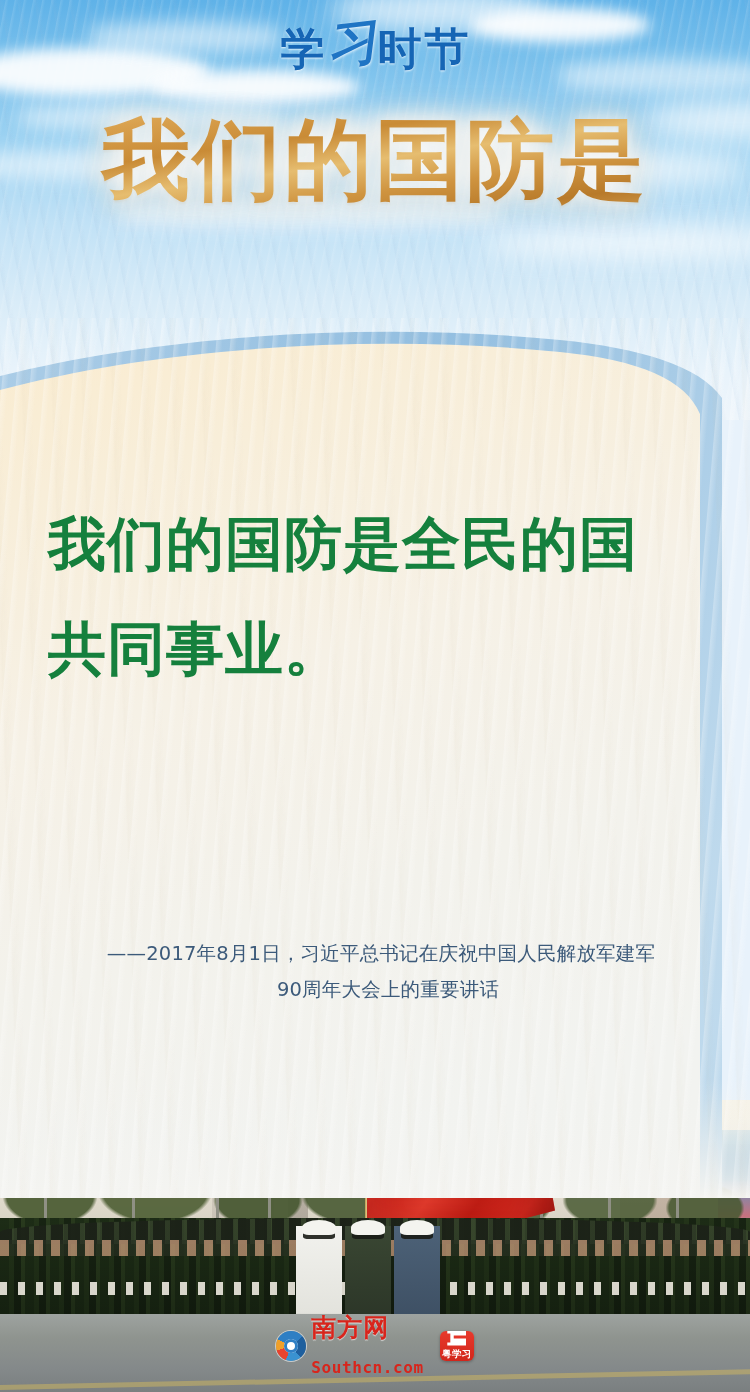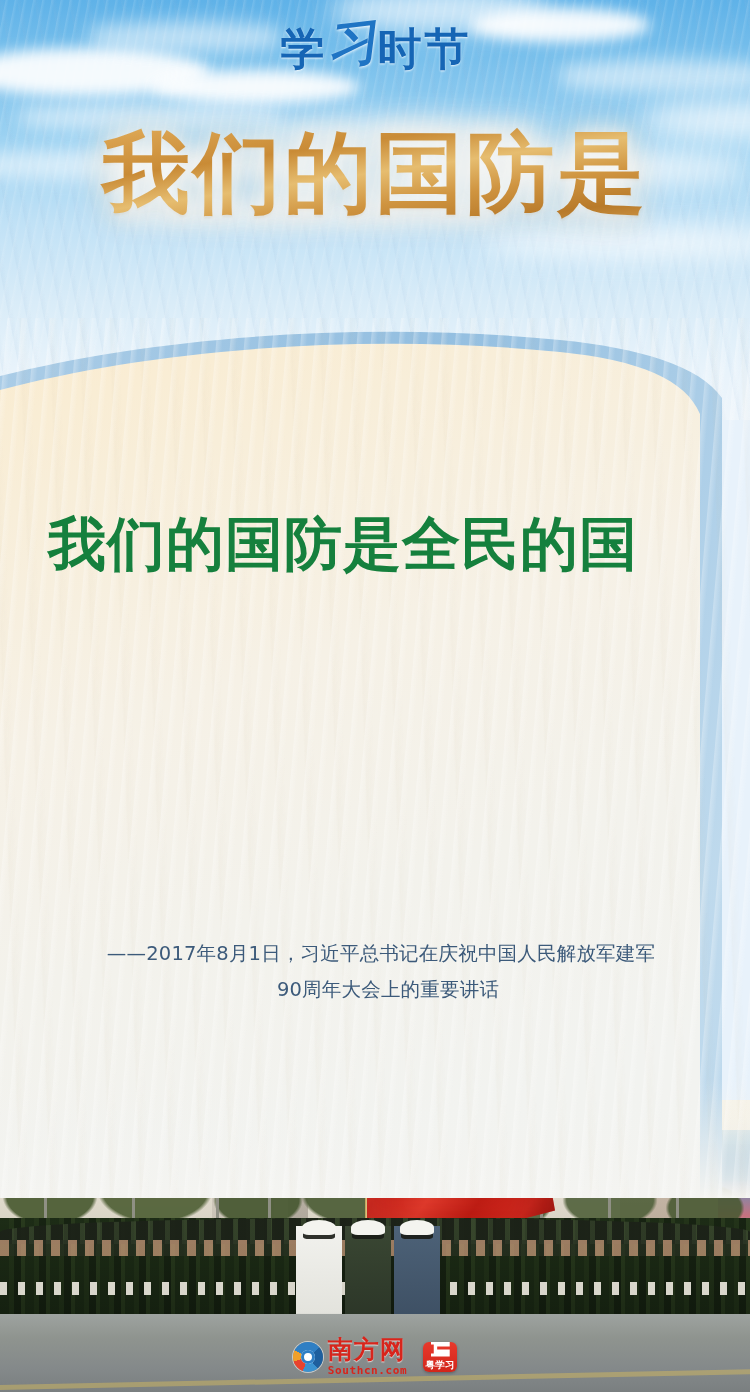--- a/index.html
+++ b/index.html
@@ -77,21 +77,21 @@
     background:linear-gradient(172deg,
       #e8bf6e 0%, #d9a14e 16%, #c98b36 34%,
       #e6bd70 50%, #cf9440 66%, #b87a2a 82%, #d9a75a 100%);
     -webkit-background-clip:text; background-clip:text;
     -webkit-text-fill-color:transparent; color:transparent;
     filter:drop-shadow(0 0 9px rgba(255,255,255,.95))
            drop-shadow(0 0 18px rgba(255,255,255,.7))
            drop-shadow(0 2px 1px rgba(150,100,30,.25));
     position:relative;
   }
-  .hl-row { position:relative; display:block;margin-top:13px; }
+  .hl-row { position:relative; display:block; }
   .hl-row:nth-child(2) { margin-top:-6px; }
 
   
   .panel-wrap {
     position:absolute; left:0; top:318px; width:750px; height:880px; z-index:6;
   }
   .panel-svg { position:absolute; left:0; top:0; }
 
   .paper-texture {
     position:absolute; inset:0;
@@ -294,21 +294,21 @@
     box-shadow:inset 0 0 0 3px #2f7fc4;
   }
   .southcn-text { display:flex; flex-direction:column; line-height:1; }
   .southcn-cn {
     font-family:"DejaVu Serif","Liberation Serif",serif; font-weight:bold;
     font-size:25px; color:#d8251c; letter-spacing:1px;
     text-shadow:0 1px 1px rgba(255,255,255,.7);
   }
   .southcn-en {
     font-family:"DejaVu Sans Mono","Liberation Mono",monospace; font-weight:bold;
-    font-size:11px; color:#d8251c; letter-spacing:.6px; margin-top:3px;
+    font-size:16px; color:#d8251c; letter-spacing:.6px; margin-top:20px;
   }
   .logo-yuexuexi {
     width:34px; height:30px; border-radius:6px;
     background:linear-gradient(180deg,#e8392c 0%,#d2261b 100%);
     display:flex; flex-direction:column; align-items:center; justify-content:center;
     gap:2px; box-shadow:0 1px 3px rgba(0,0,0,.3);
   }
   .yx-mark {
     width:19px; height:17px;
     background:#ffffff;
@@ -378,20 +378,21 @@
 
       <path d="M0,72 C150,32 362,14 560,34 C640,42 686,62 700,96 L700,880 L0,880 Z" fill="url(#paperGrad)"></path>
 
       <rect x="0" y="760" width="750" height="120" fill="url(#panelFadeBottom)"></rect>
     </svg>
     <div class="paper-texture"></div>
   </div>
 
   <div class="quote">
     <div class="quote-line">我们的国防是全民的国</div>
+    <div class="quote-line">共同事业。</div>
   </div>
 
   <div class="attrib">
     <div class="attrib-line">——2017年8月1日，习近平总书记在庆祝中国人民解放军建军</div>
     <div class="attrib-line second">90周年大会上的重要讲话</div>
   </div>
 
   <div class="photo">
     <div class="ph-sky"></div>
     <div class="ph-bldg right"></div>

